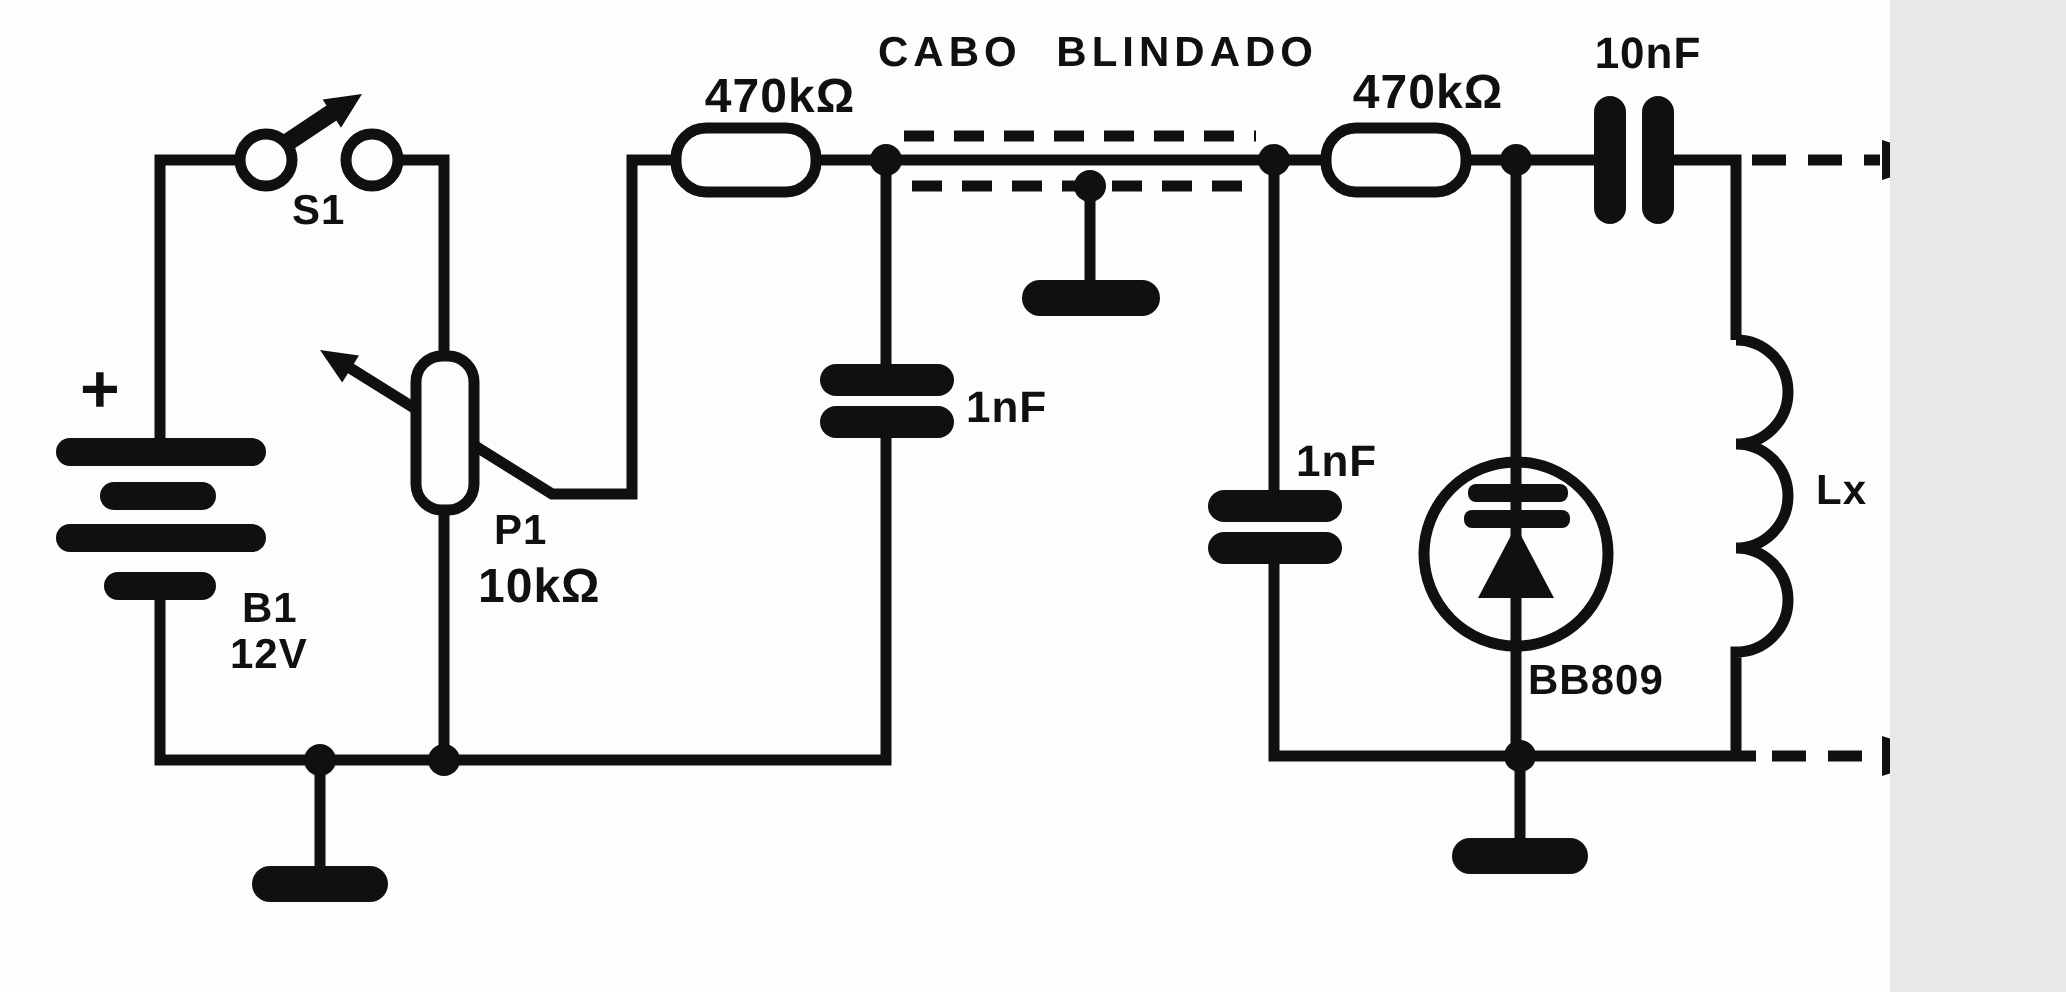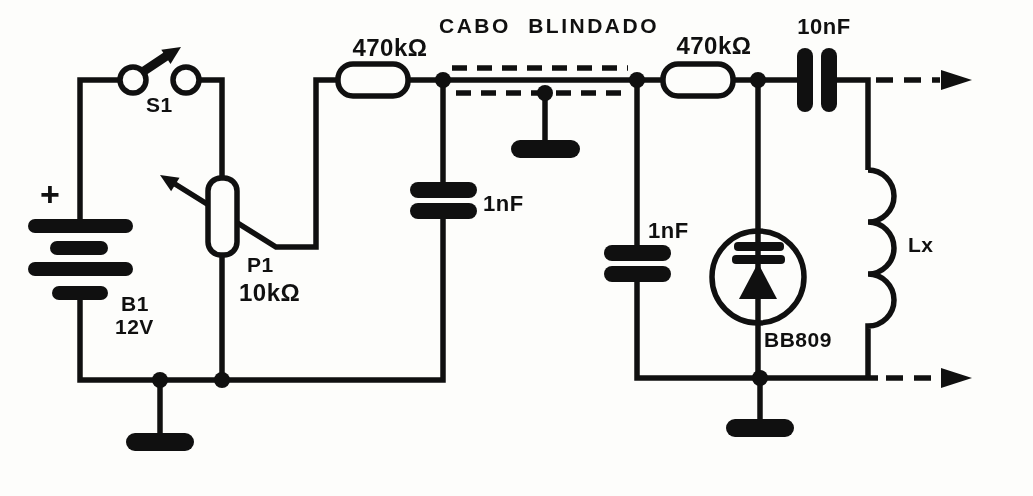--- a/index.html
+++ b/index.html
@@ -1,18 +1,18 @@
 <!DOCTYPE html>
 <html style="--ink: #101010; --paper: #fdfdfb;"><head>
 <meta charset="utf-8">
 <style>
   html,body{margin:0;padding:0;background:#e8e8e8;}
   .stage{
     position:relative;
-    width:1033px;height:496px;
+    width:945px;height:496px;
     background:var(--paper,#fdfdfb);
     overflow:hidden;
     font-family:"Liberation Sans", sans-serif;
   }
   svg{position:absolute;left:0;top:0;display:block;}
   .w{fill:none;stroke:var(--ink,#101010);stroke-width:5.5;stroke-linejoin:miter;}
   .w9{fill:none;stroke:var(--ink,#101010);stroke-width:9;}
   .wd{fill:none;stroke:var(--ink,#101010);stroke-width:5.5;stroke-dasharray:15 10;}
   .wd2{fill:none;stroke:var(--ink,#101010);stroke-width:5.5;stroke-dasharray:17 11;}
   .comp{fill:var(--paper,#fdfdfb);stroke:var(--ink,#101010);stroke-width:5.5;}

